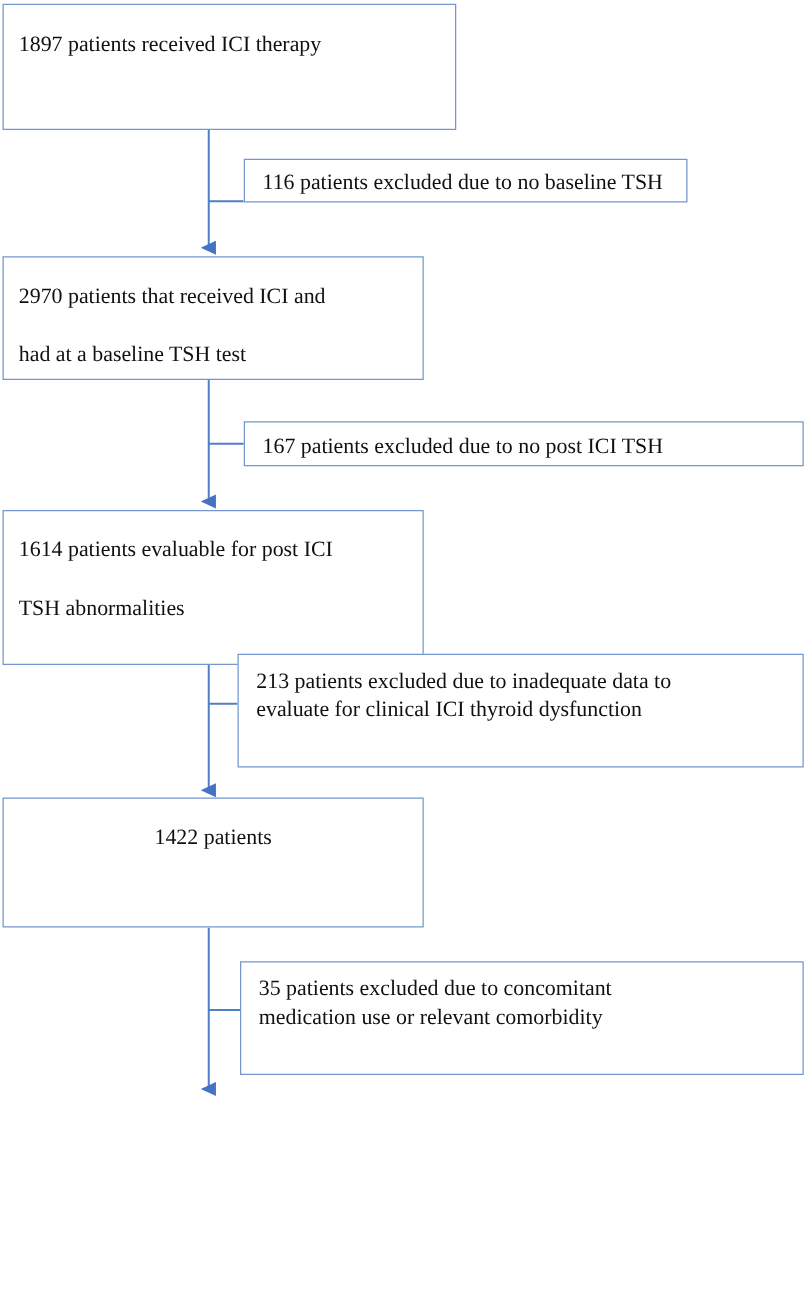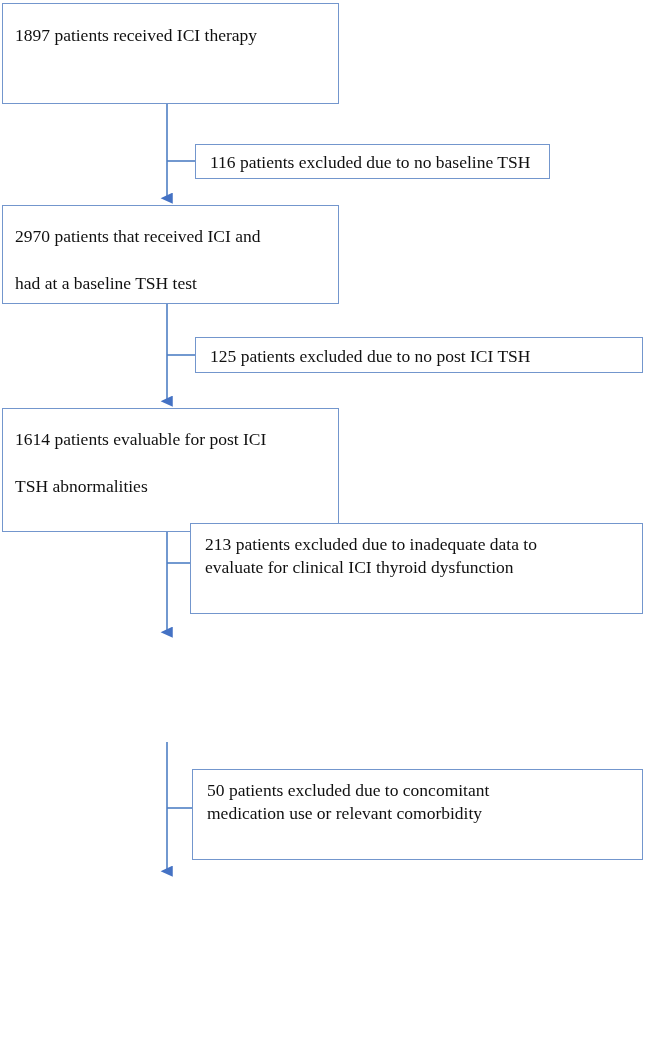--- a/index.html
+++ b/index.html
@@ -86,47 +86,50 @@
       <line x1="167" y1="504" x2="167" y2="632" stroke="#4f7fc4" stroke-width="1.6" marker-end="url(#arrowhead)"></line>
       <line x1="167" y1="563" x2="190" y2="563" stroke="#4f7fc4" stroke-width="1.6"></line>
     </g>
 
     <g>
       <line x1="167" y1="742" x2="167" y2="871" stroke="#4f7fc4" stroke-width="1.6" marker-end="url(#arrowhead)"></line>
       <line x1="167" y1="808" x2="192" y2="808" stroke="#4f7fc4" stroke-width="1.6"></line>
     </g>
   </svg>
 
-  <div class="node main-box" style="left:2px; top:3px; width:337px; height:101px;">
+  <div class="node main-box" style="left:2px; top:3px; width:363px; height:101px;">
     <div class="node-text" style="top:8px;">1897 patients received ICI therapy</div>
   </div>
 
-  <div class="node excl-box" style="left:195px; top:144px; width:355px; height:35px;">
+  <div class="node excl-box" style="left:195px; top:127px; width:355px; height:35px;">
     <div class="node-text" style="top:6px;">116 patients excluded due to no baseline TSH</div>
   </div>
 
   <div class="node main-box" style="left:2px; top:205px; width:337px; height:99px;">
     <div class="node-text" style="top:7px;">2970 patients that received ICI and
 had at a baseline TSH test</div>
   </div>
 
   <div class="node excl-box" style="left:195px; top:337px; width:448px; height:36px;">
-    <div class="node-text" style="top:7px;">125 patients excluded due to no post ICI TSH</div>
+    <div class="node-text" style="top:7px;">167 patients excluded due to no post ICI TSH</div>
   </div>
 
   <div class="node main-box" style="left:2px; top:408px; width:337px; height:124px;">
     <div class="node-text" style="top:7px;">1614 patients evaluable for post ICI
 TSH abnormalities</div>
   </div>
 
   <div class="node excl-box" style="left:190px; top:523px; width:453px; height:91px;">
     <div class="node-text" style="top:9px;">213 patients excluded due to inadequate data to
 evaluate for clinical ICI thyroid dysfunction</div>
   </div>
 
+  <div class="node main-box centered" style="left:2px; top:638px; width:337px; height:104px;">
+    <div class="node-text" style="top:7px;">1422 patients</div>
+  </div>
 
   <div class="node excl-box" style="left:192px; top:769px; width:451px; height:91px;">
-    <div class="node-text" style="top:9px;">50 patients excluded due to concomitant
+    <div class="node-text" style="top:9px;">35 patients excluded due to concomitant
 medication use or relevant comorbidity</div>
   </div>
 
 
 </div>
 
 </body></html>

